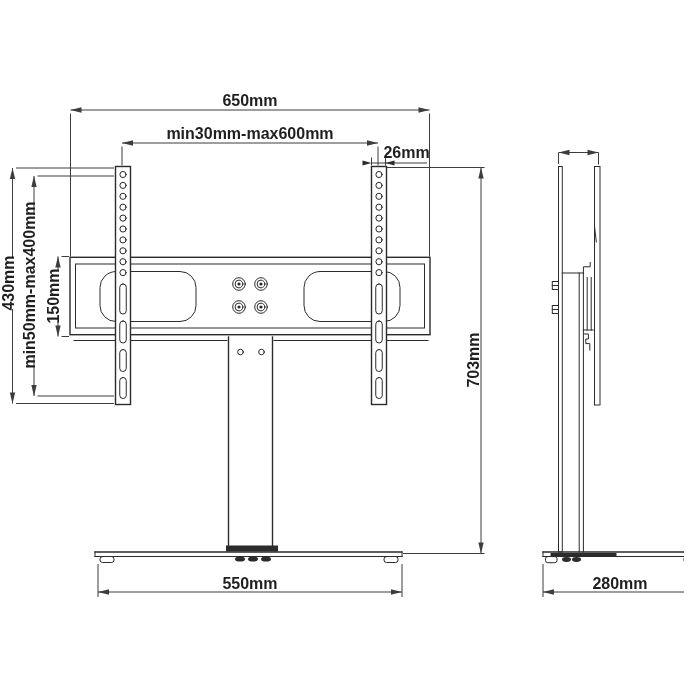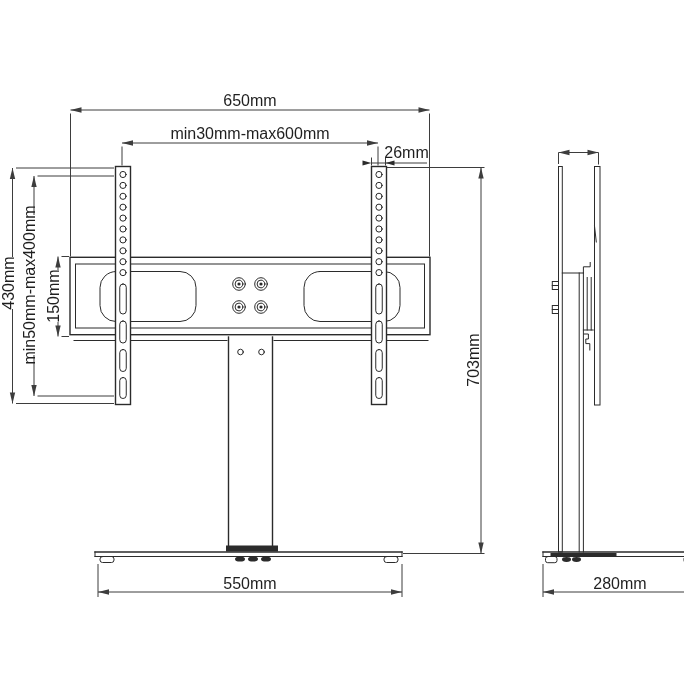--- a/index.html
+++ b/index.html
@@ -1,19 +1,19 @@
 <!DOCTYPE html>
 <html style="--line: #2b2b2b; --dim: #3d3d3d; --text: #1f1f1f; --bg: #ffffff;"><head>
 <meta charset="utf-8">
 <style>
   :root{
     --line:#2b2b2b; --dim:#3d3d3d; --text:#1f1f1f; --bg:#ffffff;
   }
   html,body{margin:0;padding:0;background:var(--bg);}
-  .stage{width:684px;height:700px;background:var(--bg);position:relative;overflow:hidden;}
+  .stage{width:684px;height:700px;background:var(--bg);position:relative;overflow:hidden;font-weight:bold;}
   svg{display:block;}
   .g{stroke:var(--line);stroke-width:1.4;fill:none;stroke-linecap:square;}
   .g2{stroke:var(--line);stroke-width:1;fill:none;stroke-linecap:square;}
   .gw{stroke:var(--line);stroke-width:1.4;fill:#fff;}
   .gd{fill:var(--line);stroke:none;}
   .dl{stroke:var(--dim);stroke-width:1;fill:none;}
   .lbl{font-family:"Liberation Sans","DejaVu Sans",sans-serif;font-size:16px;fill:var(--text);}
   .lblbg{fill:#fff;stroke:none;}
 </style>
 </head>

